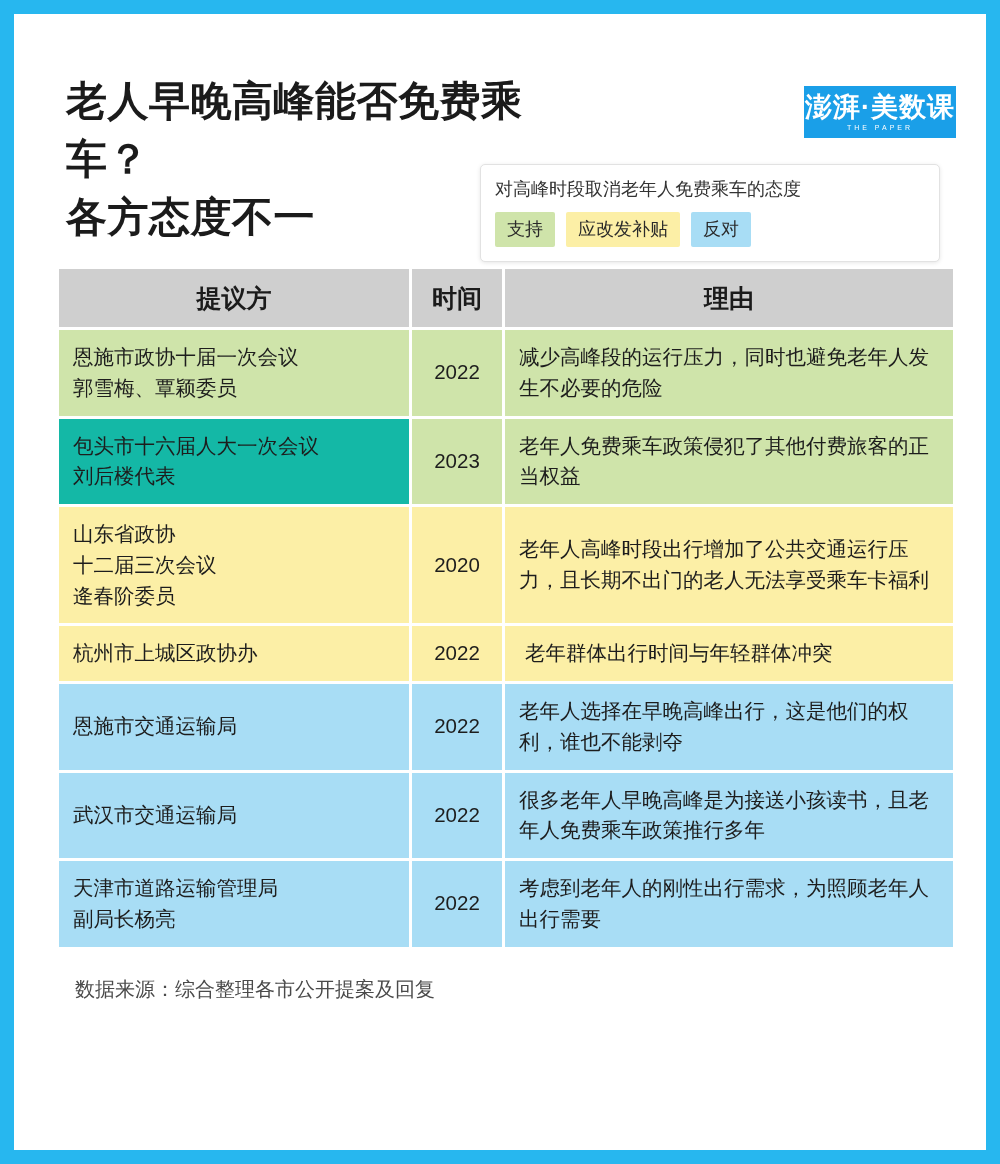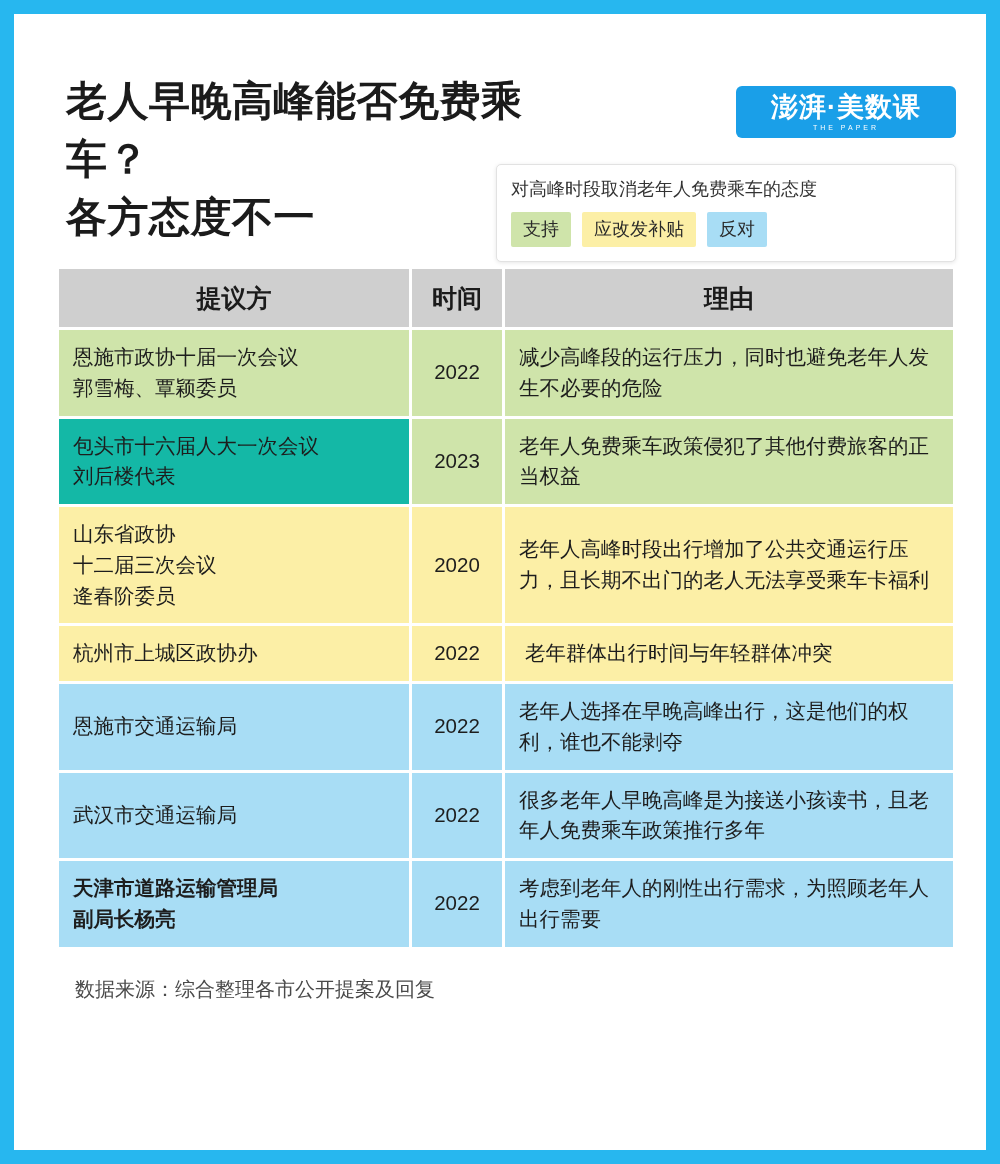--- a/index.html
+++ b/index.html
@@ -43,44 +43,44 @@
     color: #1b1b1b;
     letter-spacing: 0.5px;
   }
   .title .l2 {
     display: block;
   }
   .logo {
     position: absolute;
     right: 0px;
     top: 28px;
-    width: 220px;
+    width: 152px;
     height: 52px;
     background: #1a9fe8;
-    border-radius: 6px;
+    border-radius: 0;
     color: #ffffff;
     display: flex;
     flex-direction: column;
     align-items: center;
     justify-content: center;
   }
   .logo-main {
     font-size: 27px;
     font-weight: bold;
     letter-spacing: 1px;
     line-height: 1.05;
   }
   .logo-sub {
     font-size: 7px;
     letter-spacing: 3px;
     margin-top: 2px;
   }
   .legend-box {
     position: absolute;
-    right: 0px;
+    right: 16px;
     top: 106px;
     width: 460px;
     box-sizing: border-box;
     background: #ffffff;
     border: 1px solid #e2e2e2;
     border-radius: 5px;
     box-shadow: 0 1px 4px rgba(0,0,0,0.10);
     padding: 12px 14px 14px 14px;
   }
   .legend-caption {
@@ -203,21 +203,21 @@
             <td class="c-party" style="background: rgb(168, 221, 245);">恩施市交通运输局</td>
             <td class="c-year" style="background: rgb(168, 221, 245);">2022</td>
             <td class="c-reason" style="background: rgb(168, 221, 245);">老年人选择在早晚高峰出行，这是他们的权利，谁也不能剥夺</td>
           </tr>
           <tr>
             <td class="c-party" style="background: rgb(168, 221, 245);">武汉市交通运输局</td>
             <td class="c-year" style="background: rgb(168, 221, 245);">2022</td>
             <td class="c-reason" style="background: rgb(168, 221, 245);">很多老年人早晚高峰是为接送小孩读书，且老年人免费乘车政策推行多年</td>
           </tr>
           <tr>
-            <td class="c-party" style="background: rgb(168, 221, 245); font-weight: bold;">天津市道路运输管理局
+            <td class="c-party" style="background: rgb(168, 221, 245);">天津市道路运输管理局
 副局长杨亮</td>
             <td class="c-year" style="background: rgb(168, 221, 245);">2022</td>
             <td class="c-reason" style="background: rgb(168, 221, 245);">考虑到老年人的刚性出行需求，为照顾老年人出行需要</td>
           </tr>
         </tbody>
     </table>
 
     <div class="source">数据来源：综合整理各市公开提案及回复</div>
   </div>
 </div>

